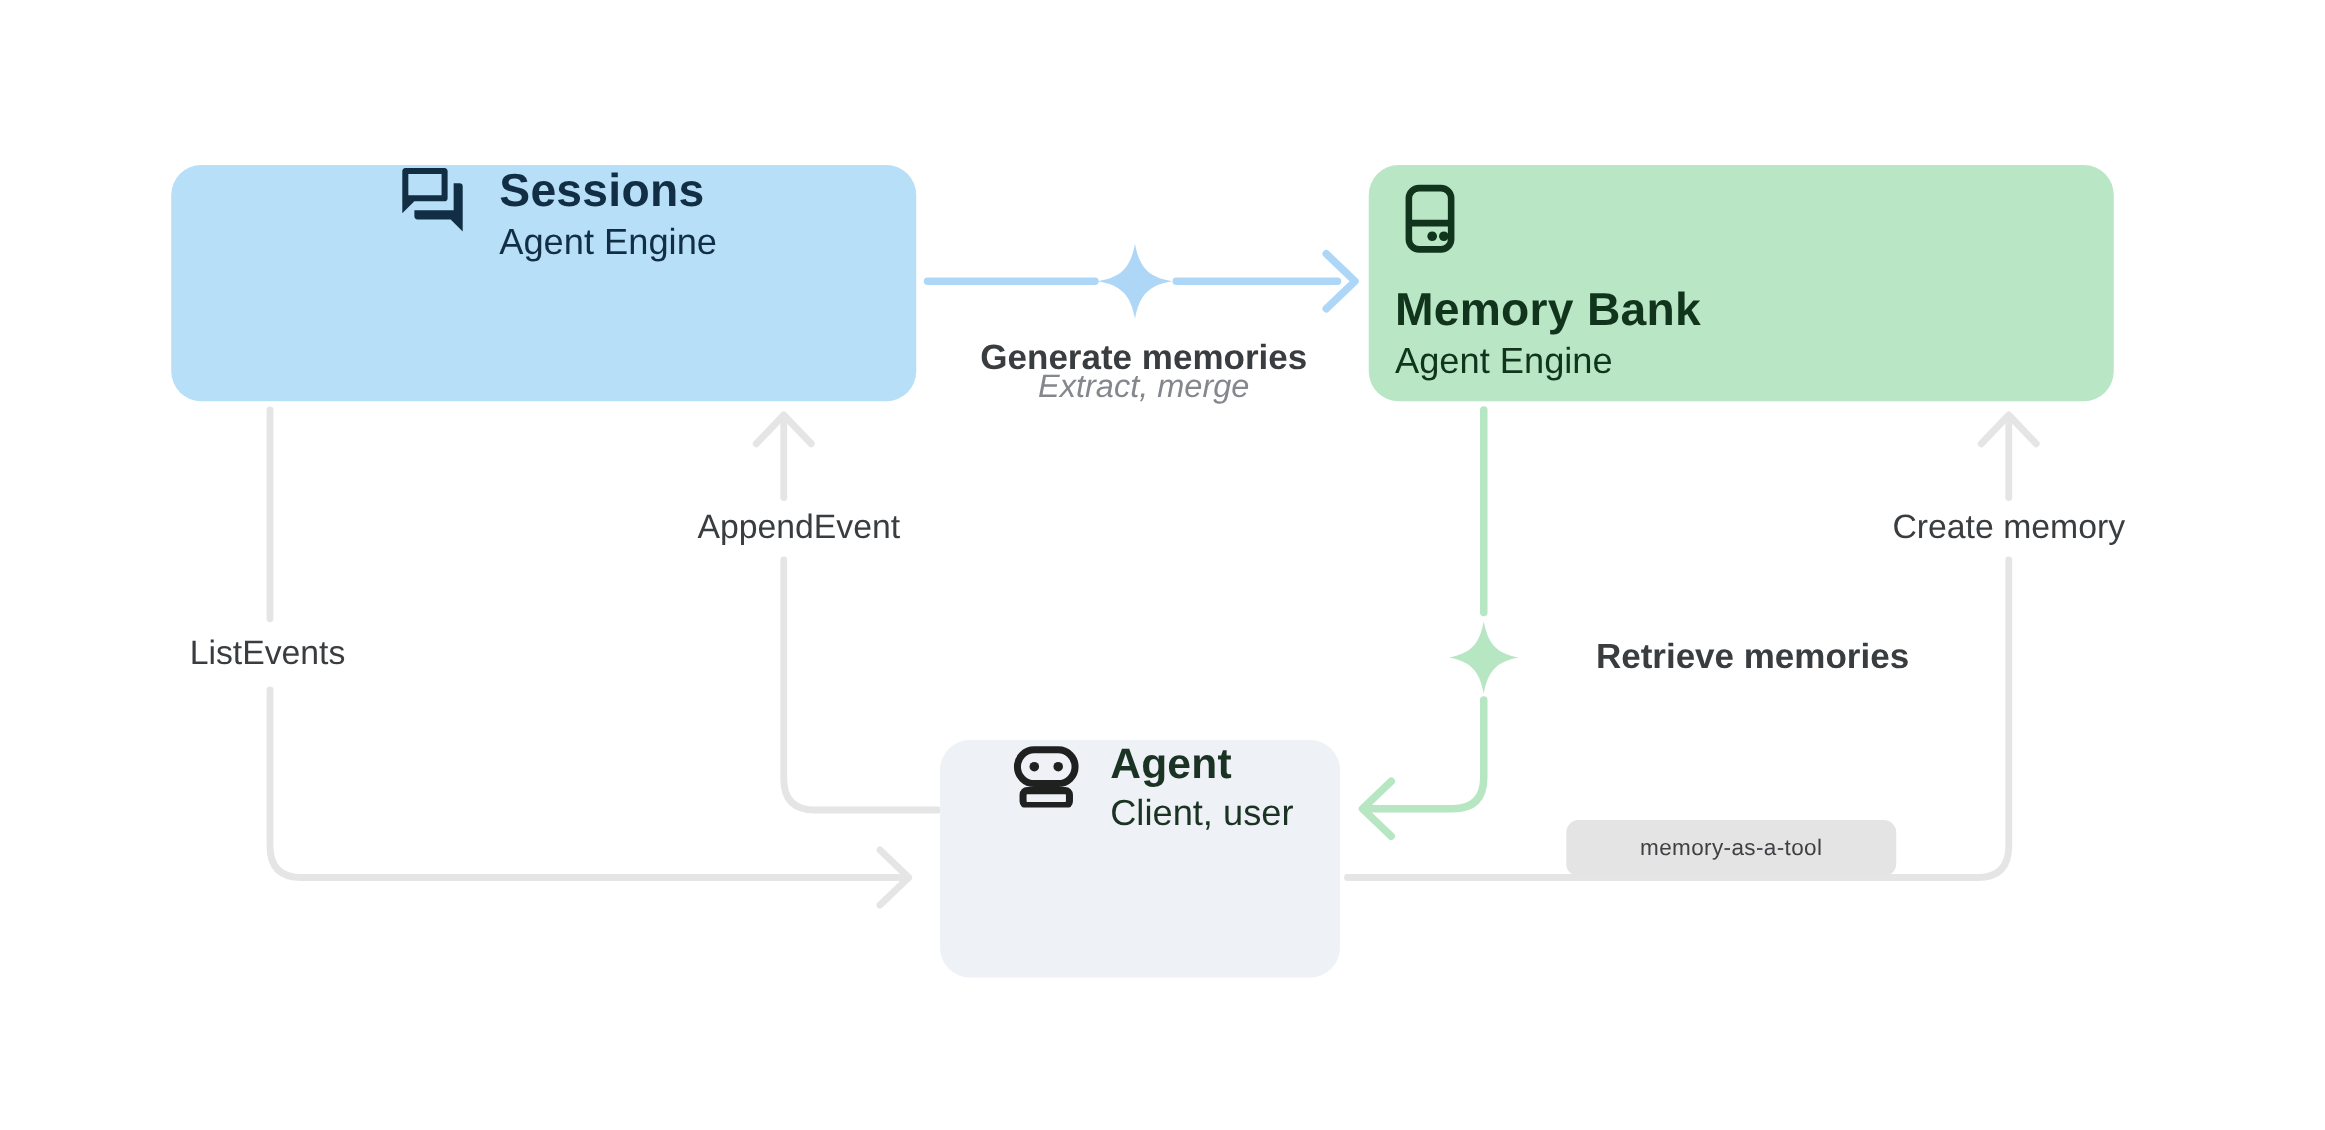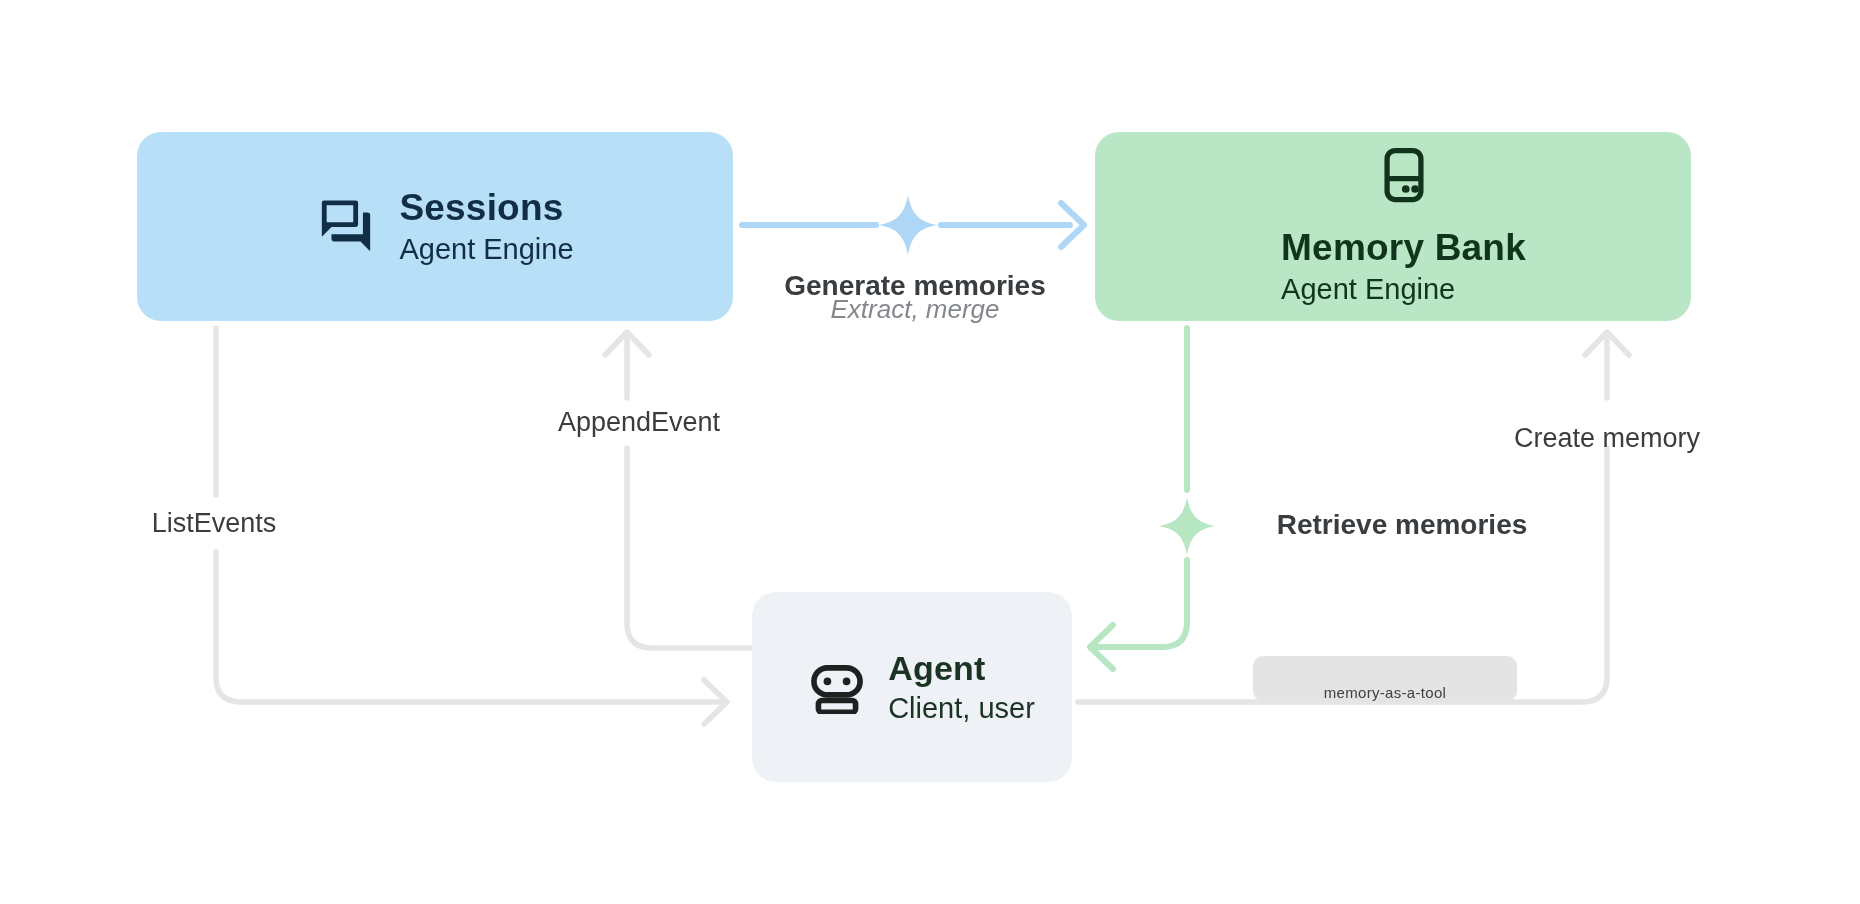--- a/index.html
+++ b/index.html
@@ -16,21 +16,21 @@
   body { font-family:"Liberation Sans","DejaVu Sans",sans-serif; }
   .canvas { position:relative; width:1860px; height:904px; background:var(--page-bg); overflow:hidden; }
 
   svg.wires { position:absolute; left:0; top:0; width:1860px; height:904px; }
   .blue-line  { stroke:var(--blue-arrow);  stroke-width:6;   fill:none; stroke-linecap:round; stroke-linejoin:round; }
   .gray-line  { stroke:var(--gray-arrow);  stroke-width:5.5; fill:none; stroke-linecap:round; stroke-linejoin:round; }
   .green-line { stroke:var(--green-arrow); stroke-width:6;   fill:none; stroke-linecap:round; stroke-linejoin:round; }
   .blue-fill  { fill:var(--blue-arrow); }
   .green-fill { fill:var(--green-arrow); }
 
-  .node { position:absolute; border-radius:24px; display:flex; align-items:center; justify-content:center; gap:24px;padding-left:21px; }
+  .node { position:absolute; border-radius:24px; display:flex; justify-content:center; gap:24px;padding-left:21px; }
   .node .txt { display:flex; flex-direction:column; gap:4px; }
   .node .title { font-weight:700; letter-spacing:.2px; }
   .node .subtitle { font-weight:400; }
 
   .node-sessions { left:137px; top:132px; width:596px; height:189px; background:var(--sessions-fill); color:var(--sessions-text); }
   .node-sessions .title { font-size:37px; }
   .node-sessions .subtitle { font-size:29px; }
 
   .node-memory { left:1095px; top:132px; width:596px; height:189px; background:var(--memory-fill); color:var(--memory-text);flex-direction:column; }
   .node-memory .title { font-size:37px; }
@@ -43,22 +43,22 @@
 
   .icon { flex:0 0 auto; display:block; }
 
   .edge-label { position:absolute; transform:translate(-50%,-50%); white-space:nowrap;
                 font-size:27px; font-weight:400; color:var(--label-text); }
   .edge-label.strong { font-size:28px; font-weight:600; }
   .edge-label.sub { font-size:26px; color:var(--sublabel-text); }
 
   .tool-badge { position:absolute; left:1253px; top:656px; width:264px; height:45px;
                 background:var(--badge-bg); border-radius:10px;
-                display:flex; align-items:flex-end; justify-content:center;
-                font-size:15px; color:var(--badge-text); letter-spacing:.3px; }
+                display:flex; align-items:center; justify-content:center;
+                font-size:18px; color:var(--badge-text); letter-spacing:.3px; }
 </style>
 </head>
 <body>
 
 <div class="canvas">
 
   <svg class="wires" viewBox="0 0 1860 904">
 
     <g>
       <path class="blue-line" d="M 742 225 H 876"></path>
@@ -129,21 +129,21 @@
     </div>
   </div>
 
   <div class="edge-label strong" style="left:915px; top:286px;">Generate memories</div>
   <div class="edge-label sub" style="left:915px; top:309px;font-style:italic;">Extract, merge</div>
 
   <div class="edge-label" style="left:626px; top:422px;margin-left:13px;">AppendEvent</div>
 
   <div class="edge-label" style="left:214px; top:523px;">ListEvents</div>
 
-  <div class="edge-label" style="left:1607px; top:422px;margin-top:16px;">Create memory</div>
+  <div class="edge-label" style="left:1607px; top:422px;">Create memory</div>
 
   <div class="edge-label strong" style="left:1402px; top:525px;">Retrieve memories</div>
 
   <div class="tool-badge">
     <span>memory-as-a-tool</span>
   </div>
 
 </div>
 
 </body></html>

